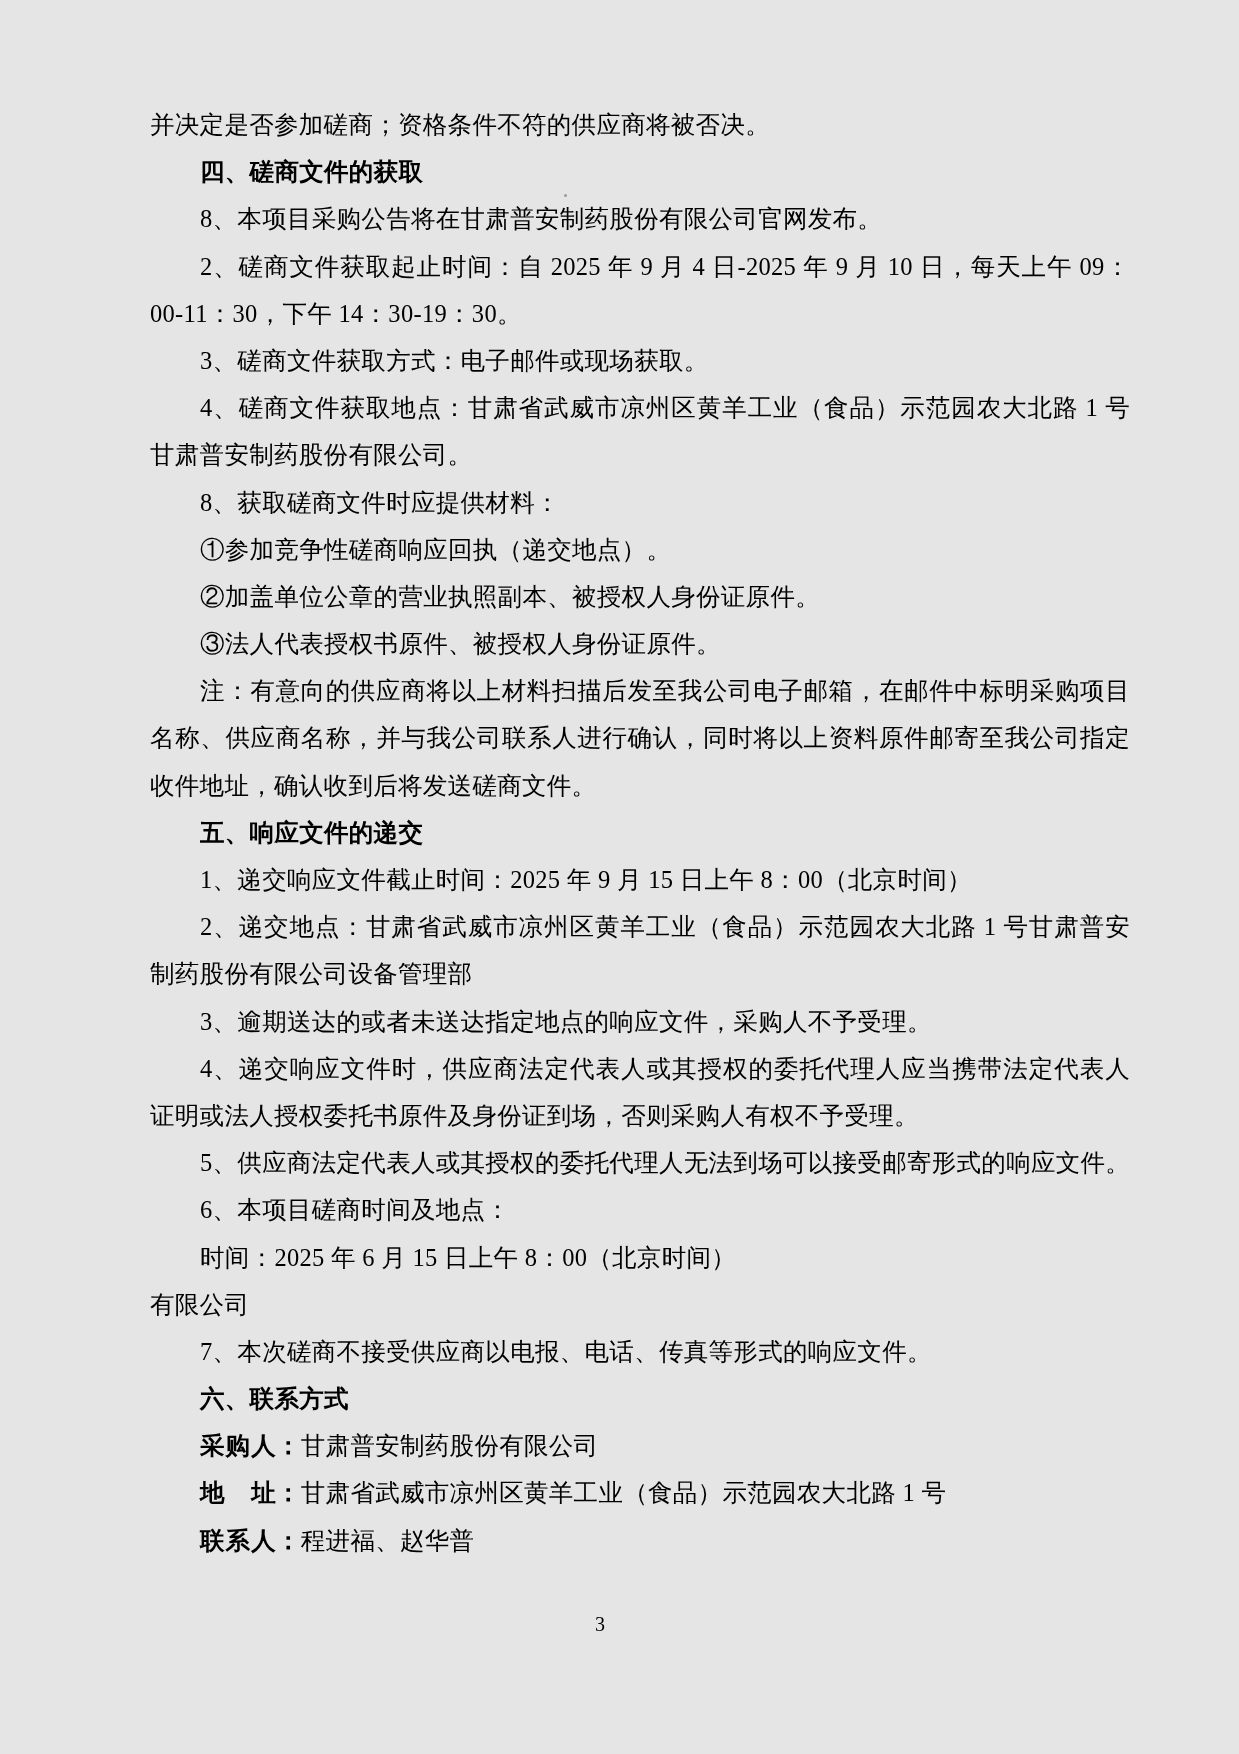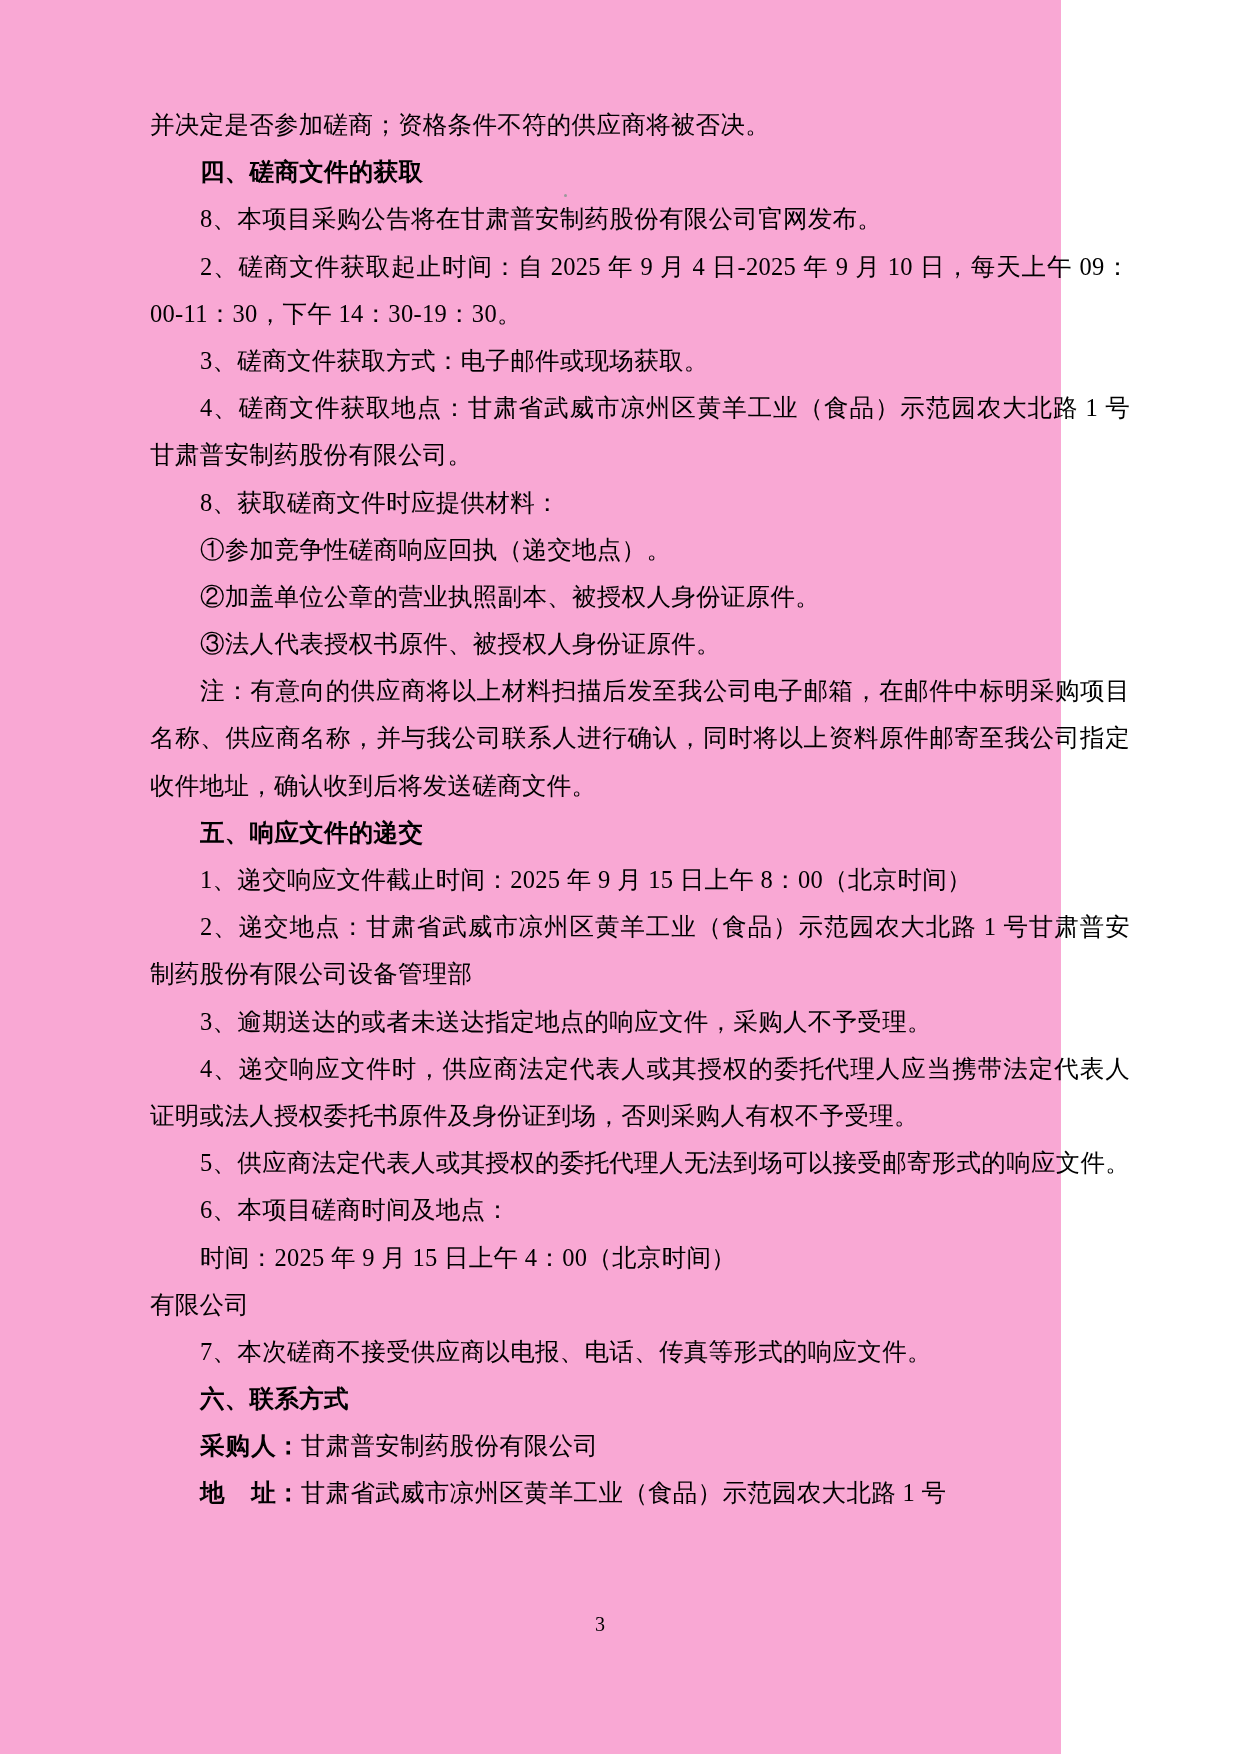--- a/index.html
+++ b/index.html
@@ -11,22 +11,22 @@
     width: 1239px;
     height: 1754px;
     position: relative;
     font-family: "Liberation Serif", "DejaVu Serif", serif;
     color: #000000;
     overflow: hidden;
   }
   .page {
     position: absolute;
     left: 0; top: 0;
-    width: 1061px; height: 1754px;
-    background: #f9a8d4;
+    width: 1239px; height: 1754px;
+    background: #e5e5e5;
   }
   .content {
     position: absolute;
     left: 150px;
     top: 101px;
     width: 980px;
   }
   .line {
     height: 47.2px;
     line-height: 47.2px;
@@ -139,33 +139,36 @@
       <div class="line">
     <span class="txt">证明或法人授权委托书原件及身份证到场，否则采购人有权不予受理。</span>
   </div>
       <div class="line indent">
     <span class="txt">5、供应商法定代表人或其授权的委托代理人无法到场可以接受邮寄形式的响应文件。</span>
   </div>
       <div class="line indent">
     <span class="txt">6、本项目磋商时间及地点：</span>
   </div>
       <div class="line indent">
-    <span class="txt">时间：2025 年 9 月 15 日上午 4：00（北京时间）</span>
+    <span class="txt">时间：2025 年 6 月 15 日上午 8：00（北京时间）</span>
   </div>
       <div class="line">
     <span class="txt">有限公司</span>
   </div>
       <div class="line indent">
     <span class="txt">7、本次磋商不接受供应商以电报、电话、传真等形式的响应文件。</span>
   </div>
       <div class="line indent bold">
     <span class="txt">六、联系方式</span>
   </div>
       <div class="line indent">
     <span class="lbl">采购人</span><span class="colon">：</span><span class="txt">甘肃普安制药股份有限公司</span>
   </div>
       <div class="line indent">
     <span class="lbl">地址</span><span class="colon">：</span><span class="txt">甘肃省武威市凉州区黄羊工业（食品）示范园农大北路 1 号</span>
   </div>
+      <div class="line indent">
+    <span class="lbl">联系人</span><span class="colon">：</span><span class="txt">程进福、赵华普</span>
+  </div>
     </div>
   <div class="speck"></div>
   <div class="pagenum">3</div>
 </div>
 
 </body></html>

